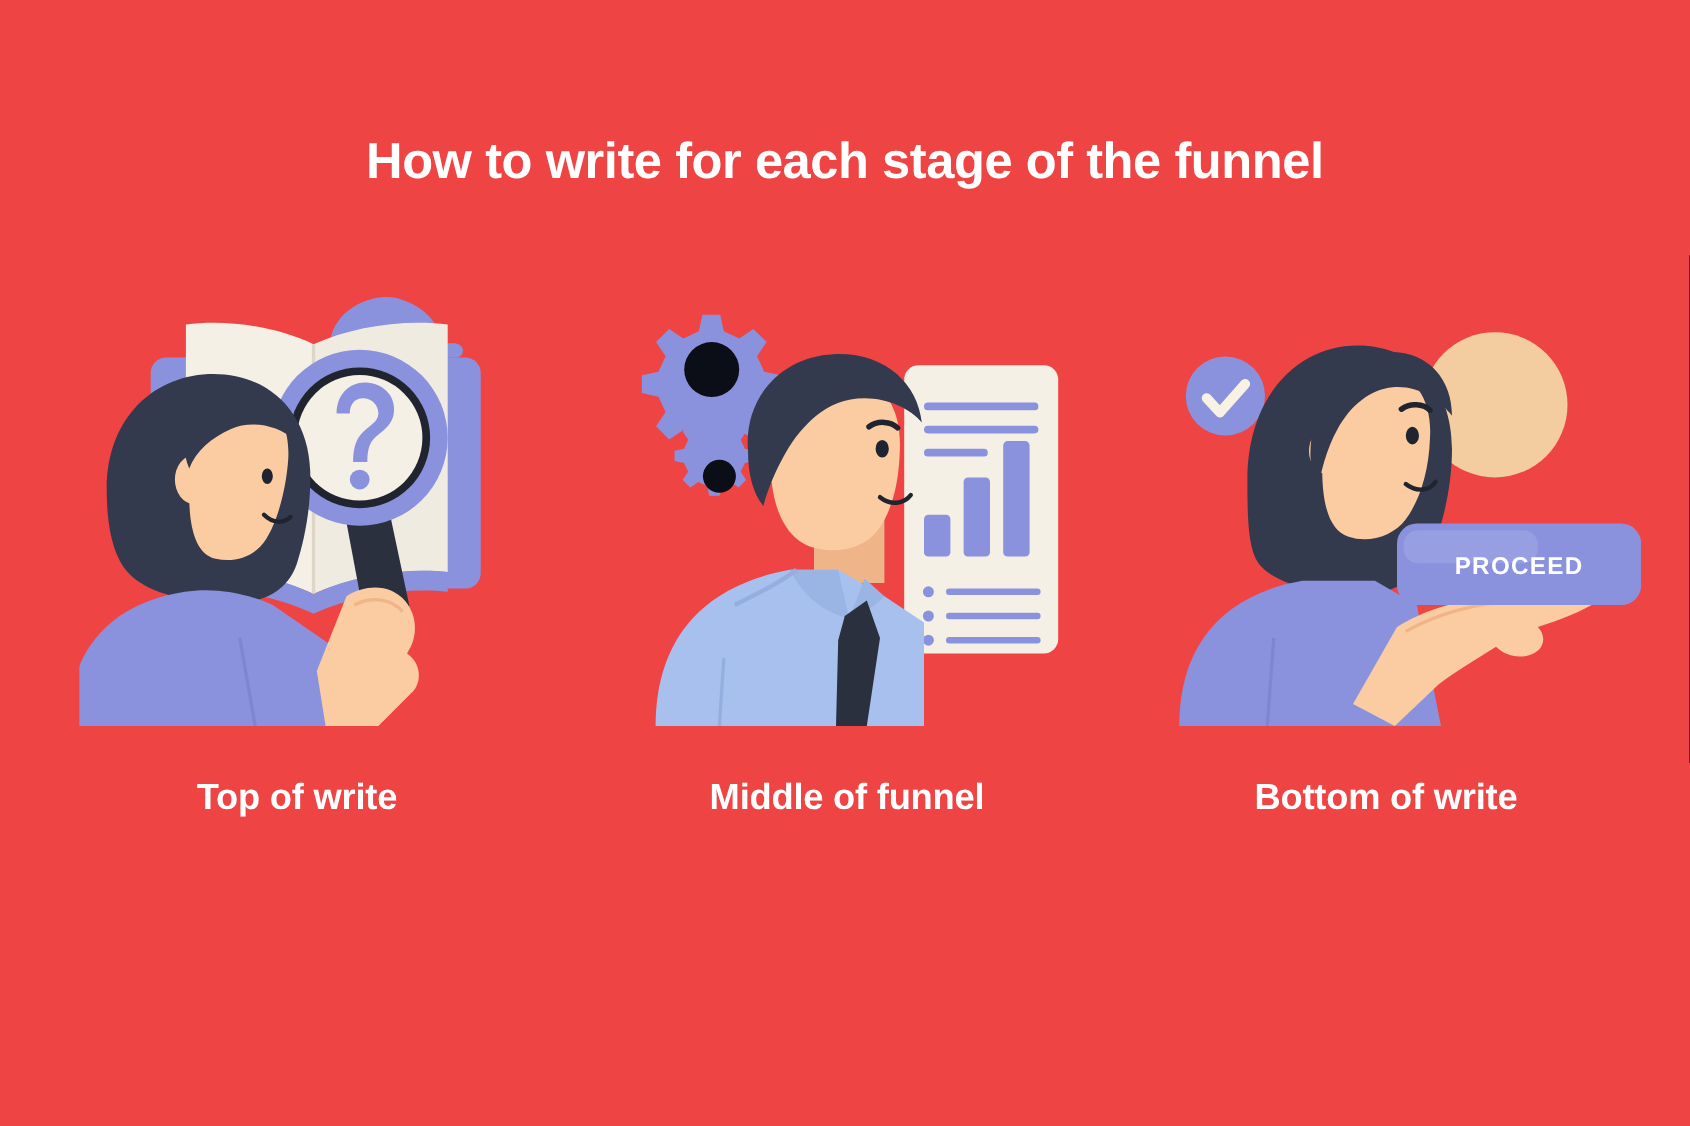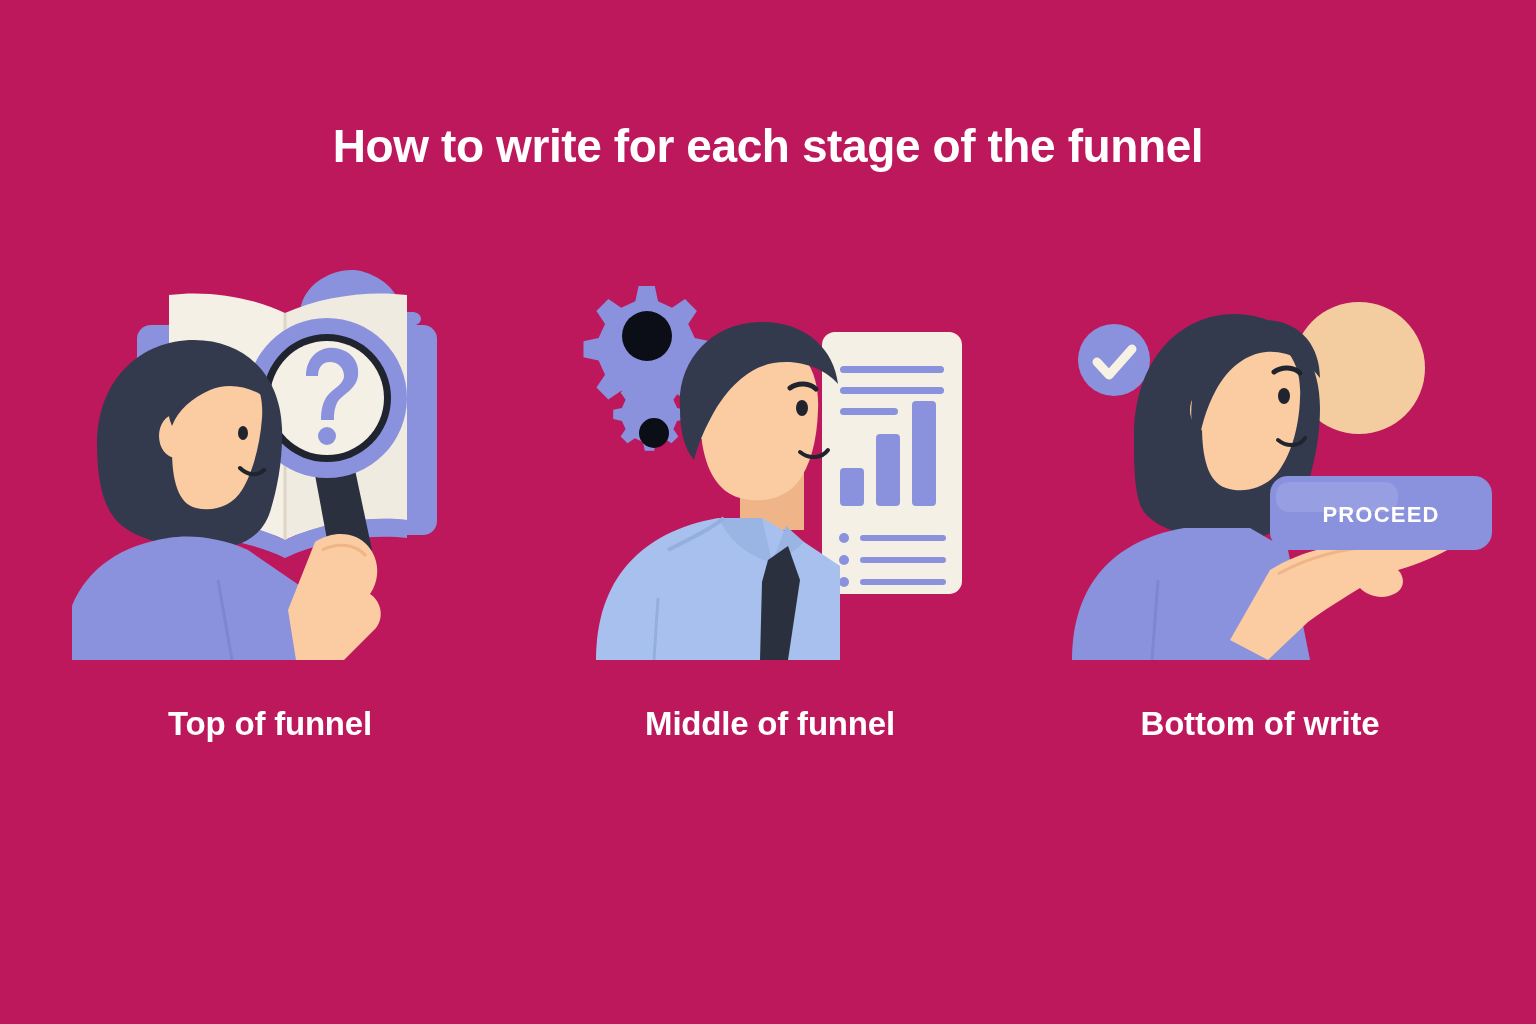--- a/index.html
+++ b/index.html
@@ -4,21 +4,21 @@
 <style>
   html, body {
     margin: 0;
     padding: 0;
     background: #0b0e16;
   }
   #stage {
     position: relative;
     width: 1536px;
     height: 1024px;
-    background: #be185d;
+    background: #ef4444;
     overflow: hidden;
     font-family: "Liberation Sans", sans-serif;
   }
 
   
   .page-title {
     position: absolute;
     left: 0;
     top: 90px;
     width: 1536px;
@@ -140,21 +140,21 @@
             <path d="M168 218 C176 226 186 226 192 220" stroke="#20242f" stroke-width="4" fill="none" stroke-linecap="round"></path>
 
             <path d="M-10 410 C-10 340 30 298 96 288 C120 284 150 288 176 300 L240 344 L260 410 Z" fill="#8b92dd"></path>
             <path d="M146 330 L160 410" stroke="#7e85d2" stroke-width="3" fill="none"></path>
 
             <path d="M243 292 C262 280 284 282 296 296 C308 310 308 330 298 344 C310 352 312 368 304 378 L272 410 L224 410 L216 360 Z" fill="#fbcba2"></path>
             <path d="M250 300 C266 292 284 294 294 306" stroke="#f0b489" stroke-width="3" fill="none"></path>
           </g>
         </svg>
       </div>
-      <div class="caption">Top of funnel</div>
+      <div class="caption">Top of write</div>
     </div>
 
     <div class="col col-2">
       <div class="art">
         <svg width="430" height="410" viewBox="0 0 430 410">
 
           <g>
             <path d="M65 40 l14 0 3 -14 15 0 3 14 13 6 12 -8 11 11 -8 12 6 13 14 3 0 15 -14 3 -6 13 8 12 -11 11 -12 -8 -13 6 -3 14 -15 0 -3 -14 -13 -6 -12 8 -11 -11 8 -12 -6 -13 -14 -3 0 -15 14 -3 6 -13 -8 -12 11 -11 12 8 13 -6 z" fill="#8b92dd" transform="translate(-22,8) scale(1.08)"></path>
             <circle cx="75" cy="86" r="25" fill="#0b0e16"></circle>
           </g>

